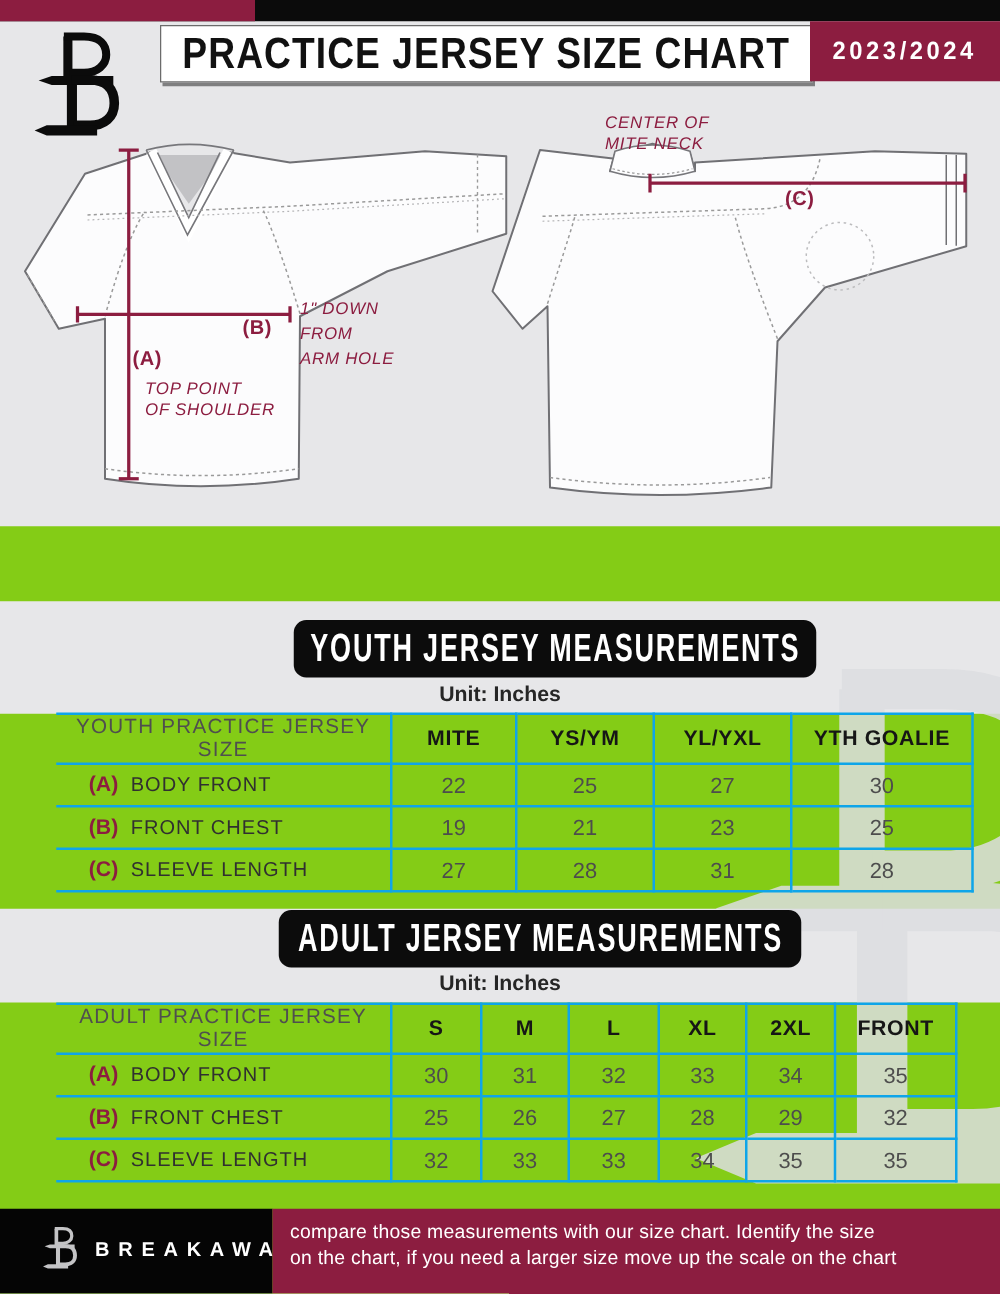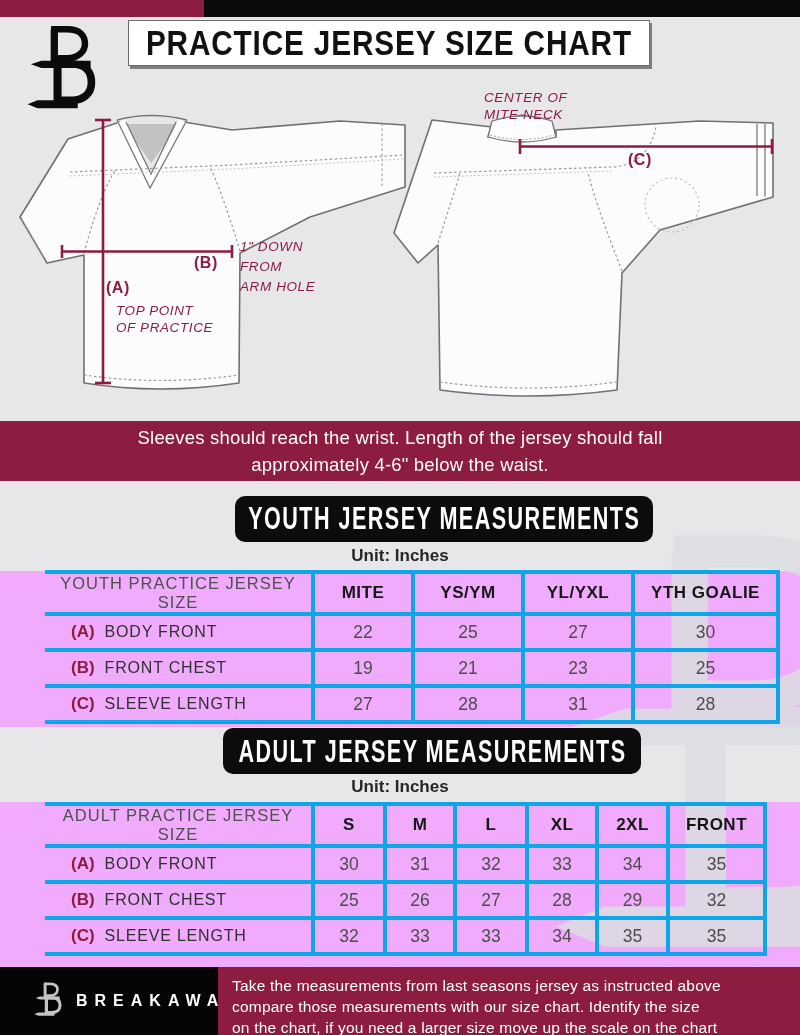--- a/index.html
+++ b/index.html
@@ -1,16 +1,16 @@
 <!DOCTYPE html>
 <html><head>
 <meta charset="utf-8">
 <style>
   html,body{margin:0;padding:0;background:#ffffff;}
-  #stage{position:relative;width:800px;height:1035px;overflow:hidden;background:#f0abfc;
+  #stage{position:relative;width:800px;height:1035px;overflow:hidden;background:#84cc16;
          font-family:"Liberation Sans",sans-serif;}
   .abs{position:absolute;}
 
   
   .bg-top{left:0;top:0;width:800px;height:421px;background:#e7e7e9;}
   .band-gray{background:#e7e7e9;left:0;width:800px;}
   .band-y{top:481px;height:90px;}
   .band-a{top:727px;height:75px;}
 
   
@@ -46,21 +46,21 @@
            display:flex;align-items:center;justify-content:center;}
   .sec-box span{color:#fff;font-weight:bold;font-size:30px;letter-spacing:2px;white-space:nowrap;
                 display:inline-block;transform:scaleX(0.72) scaleY(1.05);}
   .unit{width:800px;text-align:center;font-weight:bold;font-size:17px;color:#262626;}
 
   
   .watermark{left:548px;top:515px;color:#dddee1;opacity:0.85;}
 
   
   table.size-table{border-collapse:collapse;background:transparent;}
-  .size-table th,.size-table td{border:4px solid #0ea5e9;padding:0;text-align:center;}
+  .size-table th,.size-table td{border:2px solid #0ea5e9;padding:0;text-align:center;}
   .size-table th{height:35px;}
   .size-table td{height:32px;}
   .size-table th:first-child,.size-table td:first-child{border-left:none;}
   .th-first{font-weight:normal;font-size:16.5px;color:#4f4f4f;letter-spacing:1px;}
   .th-size{font-size:17px;font-weight:bold;color:#161616;letter-spacing:0.5px;margin-top:28px;}
   .td-val{font-size:17.5px;color:#4d4d4d;}
   .td-label{text-align:left !important;}
   .rowlab{display:inline-flex;align-items:baseline;gap:10px;padding-left:26px;}
   .rowlab .key{color:#8C1D40;font-weight:bold;font-size:17px;}
   .rowlab .lab{color:#303030;font-size:16px;letter-spacing:0.8px;}
@@ -93,20 +93,23 @@
       <polygon points="63,97 63,107 13,107 1,102 13,97" fill="currentColor"></polygon>
     </svg>
   </div>
 
   <div class="abs strip-black"></div>
   <div class="abs strip-maroon"></div>
 
   <div class="abs title-box">
     <span class="title-text">PRACTICE JERSEY SIZE CHART</span>
   </div>
+  <div class="abs season-box">
+    <span class="season-text">2023/2024</span>
+  </div>
   <div class="abs logo" style="left:26px;top:22px;">
     <svg width="76" height="92" viewBox="0 0 92 114">
       <path d="M34 9 V50" stroke="currentColor" stroke-width="9" fill="none"></path>
       <path d="M30 9 H50 C66 9 72 17 72 27 C72 37 63 45 50 45 H36" stroke="currentColor" stroke-width="8" fill="none"></path>
       <polygon points="79,48 79,57 18,57 5,52.5 18,48" fill="currentColor"></polygon>
       <path d="M38 50 V99" stroke="currentColor" stroke-width="10" fill="none"></path>
       <path d="M38 52 H56 C73 52 80 62 80 75 C80 89 70 97 56 97 H40" stroke="currentColor" stroke-width="9.5" fill="none"></path>
       <polygon points="63,97 63,107 13,107 1,102 13,97" fill="currentColor"></polygon>
     </svg>
   </div>
@@ -160,39 +163,35 @@
         <path d="M520,81.5 H772"></path>
           <path d="M520,74 V89"></path>
           <path d="M772,74 V89"></path>
       </g>
     </svg>
 
     
     <div class="abs dlabel-key" style="left:106px;top:214px;">(A)</div>
     <div class="abs dlabel-lines" style="left:116px;top:237px;">
       <div>TOP POINT</div>
-      <div>OF PRACTICE</div>
+      <div>OF SHOULDER</div>
     </div>
     <div class="abs dlabel-key" style="left:194px;top:189px;">(B)</div>
     <div class="abs dlabel-lines b-lines" style="left:240px;top:172px;">
       <div>1" DOWN</div>
       <div>FROM</div>
       <div>ARM HOLE</div>
     </div>
     <div class="abs dlabel-key" style="left:628px;top:86px;">(C)</div>
     <div class="abs dlabel-lines" style="left:484px;top:24px;">
       <div>CENTER OF</div>
       <div>MITE NECK</div>
     </div>
   </div>
 
-  <div class="abs banner">
-    <div>Sleeves should reach the wrist. Length of the jersey should fall</div>
-    <div>approximately 4-6" below the waist.</div>
-  </div>
 
   <div class="abs sec-box" style="top:496px;margin-left:44px;">
     <span>YOUTH JERSEY MEASUREMENTS</span>
   </div>
   <div class="abs unit" style="top:546px;">Unit: Inches</div>
 
   <table class="abs size-table" style="left:45px;top:570px;">
     <colgroup>
         <col style="width:268px">
         <col style="width:100px">
@@ -316,18 +315,17 @@
         <path d="M30 9 H50 C66 9 72 17 72 27 C72 37 63 45 50 45 H36" stroke="currentColor" stroke-width="8" fill="none"></path>
         <polygon points="79,48 79,57 18,57 5,52.5 18,48" fill="currentColor"></polygon>
         <path d="M38 50 V99" stroke="currentColor" stroke-width="10" fill="none"></path>
         <path d="M38 52 H56 C73 52 80 62 80 75 C80 89 70 97 56 97 H40" stroke="currentColor" stroke-width="9.5" fill="none"></path>
         <polygon points="63,97 63,107 13,107 1,102 13,97" fill="currentColor"></polygon>
       </svg>
     </span>
     <span class="brand-text">BREAKAWAY</span>
   </div>
   <div class="abs footer-maroon">
-    <div>Take the measurements from last seasons jersey as instructed above</div>
     <div>compare those measurements  with our size chart. Identify the size</div>
     <div>on the chart, if you need a larger size move up the scale on the chart</div>
   </div>
 
 </div>
 
 </body></html>

